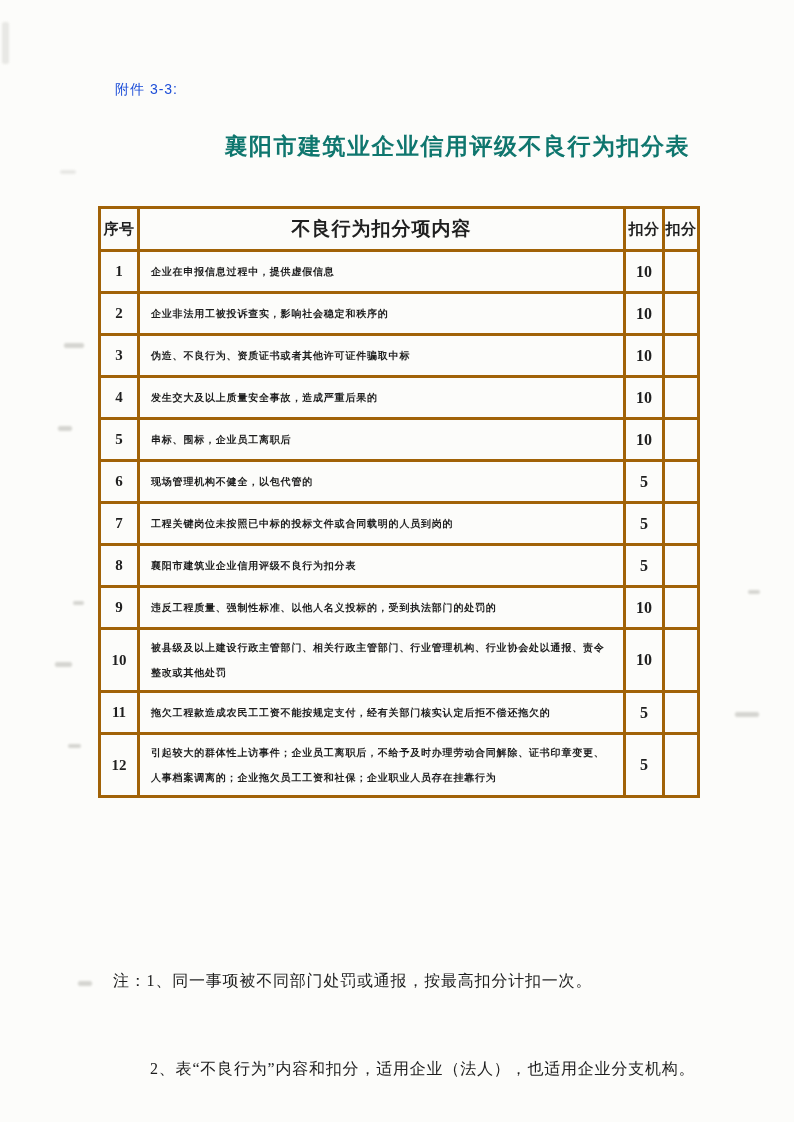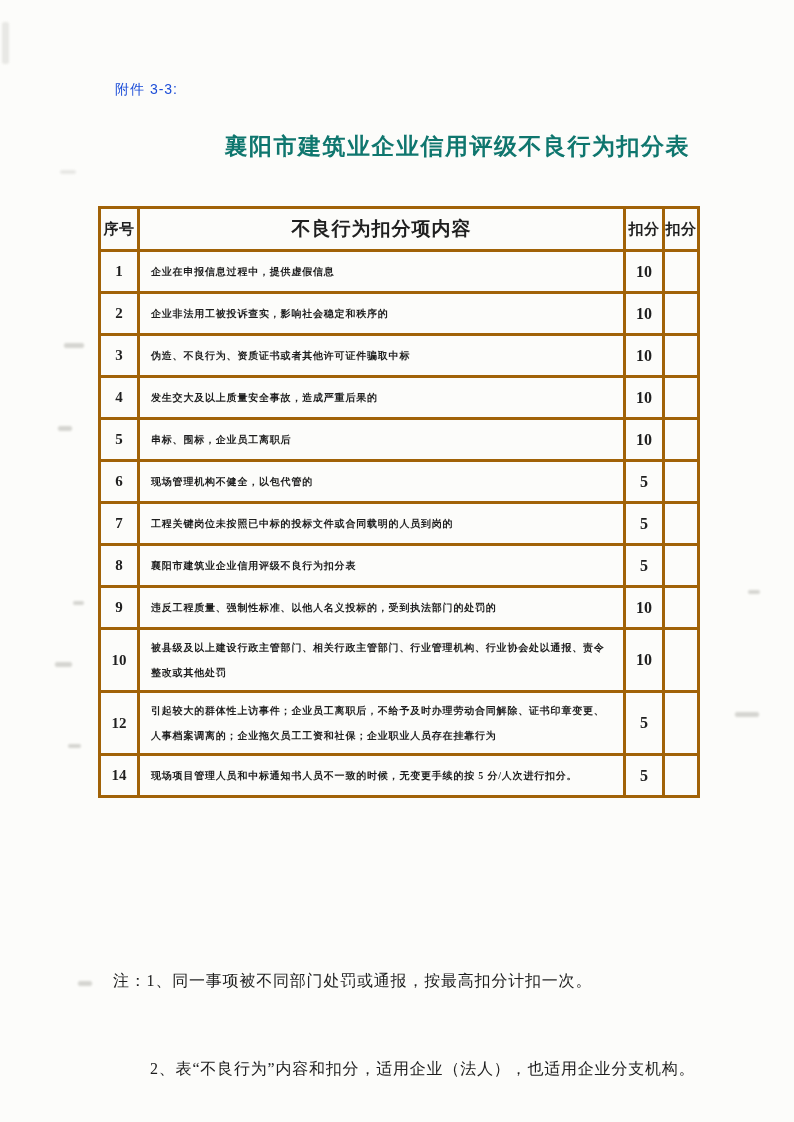--- a/index.html
+++ b/index.html
@@ -211,28 +211,28 @@
             <td class="cell-points">10</td>
             <td class="cell-score"></td>
           </tr>
           <tr>
             <td class="cell-no">10</td>
             <td class="cell-content">被县级及以上建设行政主管部门、相关行政主管部门、行业管理机构、行业协会处以通报、责令整改或其他处罚</td>
             <td class="cell-points">10</td>
             <td class="cell-score"></td>
           </tr>
           <tr>
+            <td class="cell-no">11</td>
+            <td class="cell-content">拖欠工程款造成农民工工资不能按规定支付，经有关部门核实认定后拒不偿还拖欠的</td>
+            <td class="cell-points">5</td>
+            <td class="cell-score"></td>
+          </tr>
+          <tr>
             <td class="cell-no">12</td>
             <td class="cell-content">引起较大的群体性上访事件；企业员工离职后，不给予及时办理劳动合同解除、证书印章变更、人事档案调离的；企业拖欠员工工资和社保；企业职业人员存在挂靠行为</td>
-            <td class="cell-points">5</td>
-            <td class="cell-score"></td>
-          </tr>
-          <tr>
-            <td class="cell-no">14</td>
-            <td class="cell-content">现场项目管理人员和中标通知书人员不一致的时候，无变更手续的按 5 分/人次进行扣分。</td>
             <td class="cell-points">5</td>
             <td class="cell-score"></td>
           </tr>
         </tbody>
     </table>
   </div>
 
   <div class="notes">
     <div class="note-line note-1">注：1、同一事项被不同部门处罚或通报，按最高扣分计扣一次。</div>
     <div class="note-line note-2">2、表“不良行为”内容和扣分，适用企业（法人），也适用企业分支机构。</div>

